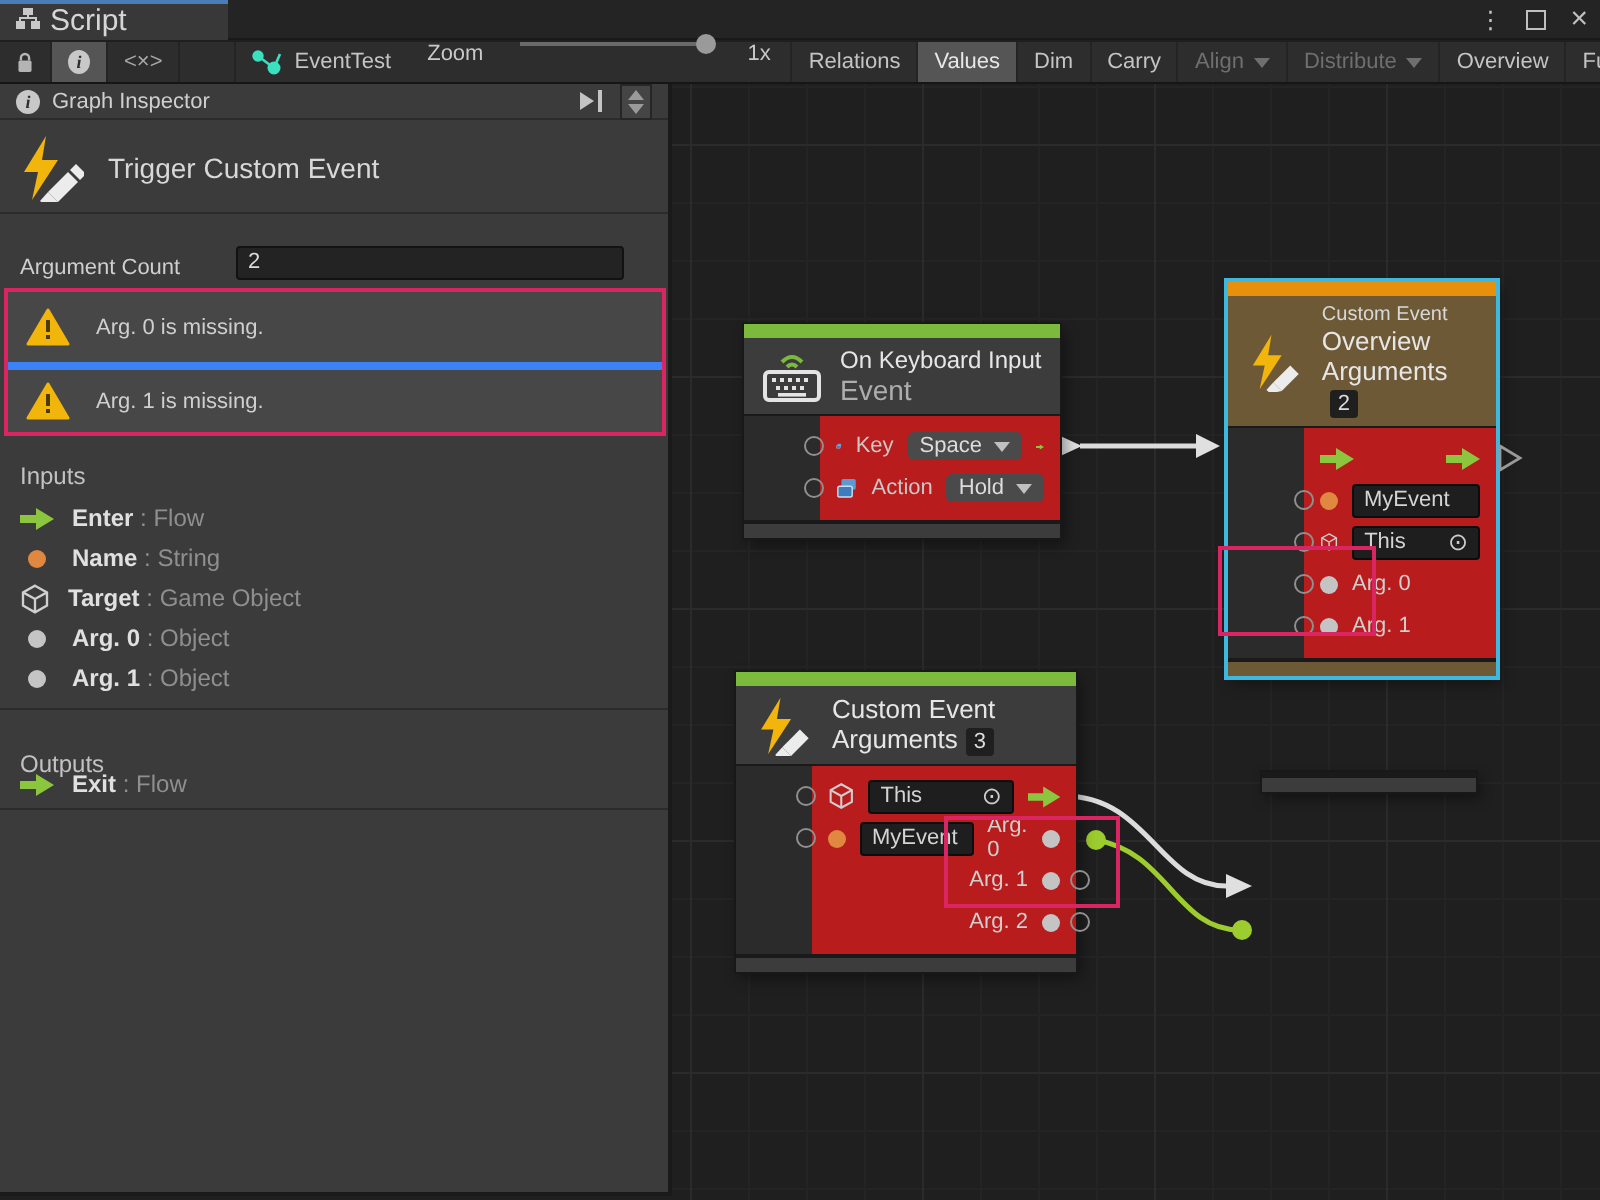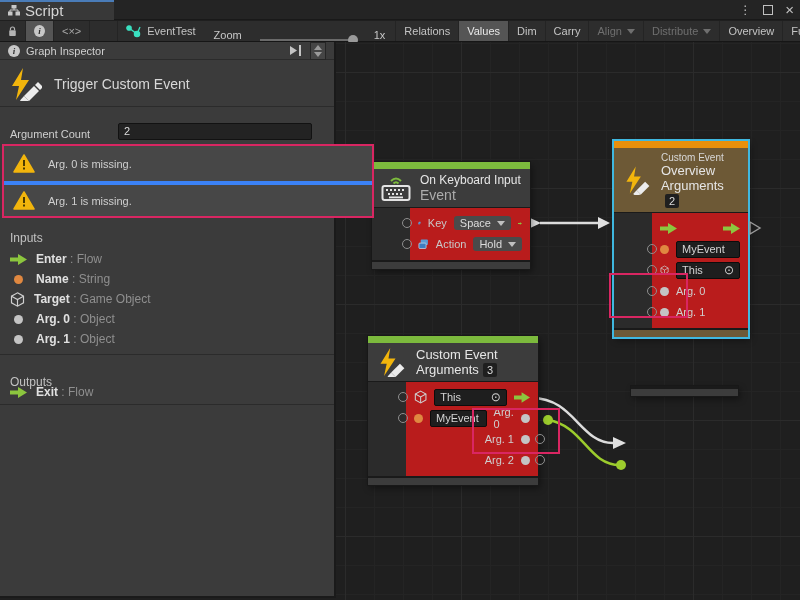--- a/index.html
+++ b/index.html
@@ -14,37 +14,37 @@
   .winbtn { cursor:default; font-size:12px; line-height:18px; }
   .maxbox { width:10px; height:10px; border:1.5px solid #c0c0c0; display:inline-block; }
 
   
   #toolbar { position:absolute; left:0; top:21px; width:800px; height:21px; background:#2d2d2d; border-bottom:1px solid #161616; display:flex; align-items:stretch; }
   .tbtn { display:flex; align-items:center; padding:0 8px; border-right:1px solid #242424; color:#c4c4c4; white-space:nowrap; }
   .tbtn.active { background:#555555; color:#e8e8e8; }
   .tbtn.disabled { color:#6f6f6f; }
   .caret { width:0; height:0; border-left:4px solid transparent; border-right:4px solid transparent; border-top:5px solid #9a9a9a; display:inline-block; margin-left:5px; }
   .caret.dim { border-top-color:#6f6f6f; }
-  #zoomwrap { display:flex; align-items:flex-end; gap:18px; padding:0 10px; }
+  #zoomwrap { display:flex; align-items:flex-start; gap:18px; padding:0 10px; }
   #zoomtrack { width:96px; height:2px; background:#6a6a6a; position:relative; }
   #zoomhandle { position:absolute; right:-2px; top:-4px; width:10px; height:10px; border-radius:50%; background:#9a9a9a; }
   .spacer { flex:0 0 28px; border-right:1px solid #242424; }
 
   
   #inspector { position:absolute; left:0; top:42px; width:336px; height:556px; background:#3b3b3b; border-right:2px solid #1a1a1a; border-bottom:2px solid #1a1a1a; }
   #insp-header { position:absolute; left:0; top:0; width:100%; height:18px; border-bottom:1px solid #2b2b2b; display:flex; align-items:center; gap:6px; padding:0 8px; color:#cfcfcf; }
   .info-circle { width:12px; height:12px; border-radius:50%; background:#c8c8c8; color:#2d2d2d; font-weight:bold; font-size:9px; display:flex; align-items:center; justify-content:center; font-family:"Liberation Serif", serif; font-style:italic; }
   #insp-title { position:absolute; left:0; top:19px; width:100%; height:46px; border-bottom:1px solid #2b2b2b; display:flex; align-items:center; gap:12px; padding:0 8px; }
   #insp-title .t { font-size:14px; color:#d8d8d8; }
   #argrow { position:absolute; left:0; top:70px; width:100%; height:28px; display:flex; align-items:flex-end; }
   #argrow .lbl { padding-left:10px; width:118px; color:#cfcfcf; }
   .field { background:#232323; border:1px solid #121212; border-radius:2px; color:#dcdcdc; padding:1px 5px; }
   #argfield { width:194px; height:17px; }
 
-  #warnbox { position:absolute; left:2px; top:102px; width:372px; border:2px solid #d92662; background:#3b3b3b; z-index:6; }
+  #warnbox { position:absolute; left:2px; top:102px; width:331px; border:2px solid #d92662; background:#3b3b3b; z-index:6; }
   .warnrow { height:35px; background:#474747; display:flex; align-items:center; gap:13px; padding:0 9px; color:#cfcfcf; }
   .warnrow + .warnrow { border-top:4px solid #3b82f6; }
 
   .sect-label { color:#c2c2c2; font-size:12px; }
   .portrow { display:flex; align-items:center; gap:9px; padding-left:10px; height:20px; }
   .portrow .pname { font-weight:bold; color:#e0e0e0; font-size:12px; }
   .portrow .psep, .portrow .ptype { color:#8f8f8f; font-size:12px; }
   .divider { position:absolute; left:0; width:100%; height:1px; background:#2b2b2b; }
 
   .dot { width:9px; height:9px; border-radius:50%; display:inline-block; flex:none; }

